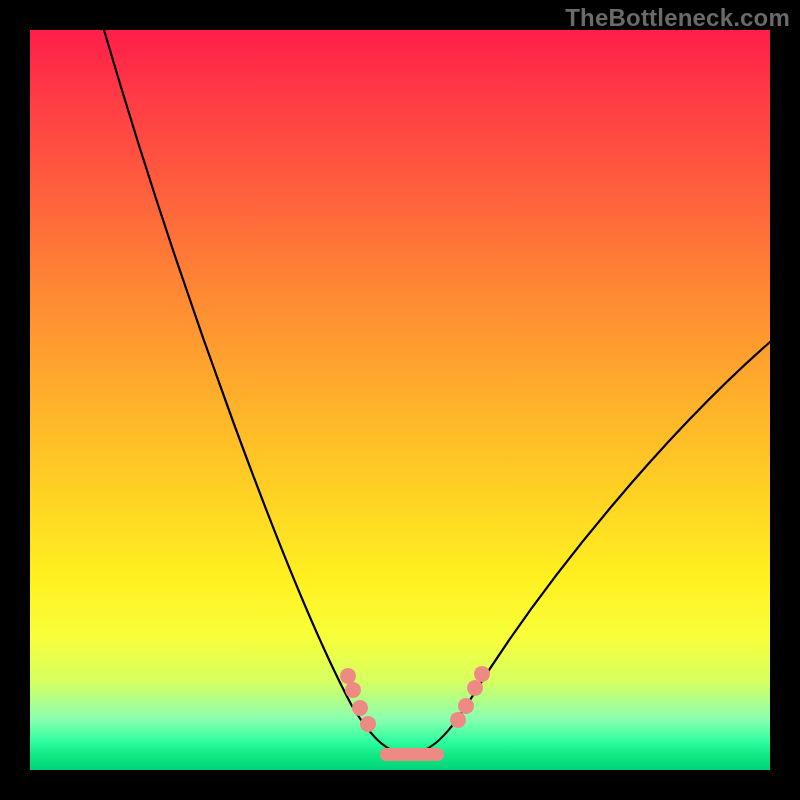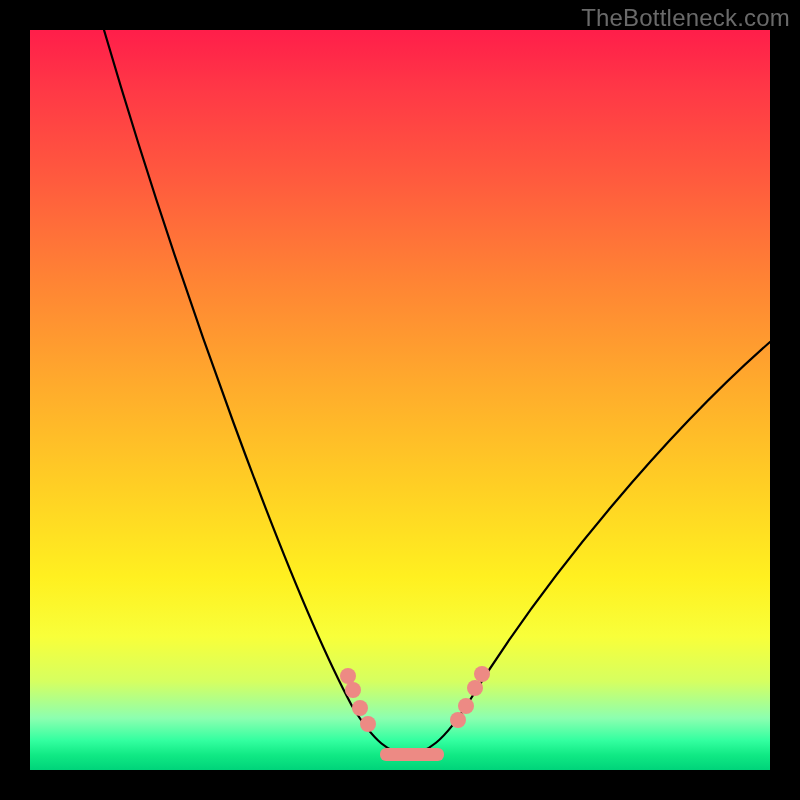--- a/index.html
+++ b/index.html
@@ -41,21 +41,21 @@
       #10e984 98%,
       #00d37a 100%
     );
   }
   .watermark {
     position: absolute;
     top: 4px;
     right: 10px;
     color: #6a6a6a;
     font-size: 24px;
-    font-weight: 400;
+    font-weight: 700;
     letter-spacing: 0.2px;
     user-select: none;
   }
   svg.curve {
     position: absolute;
     top: 0; left: 0;
     width: 740px;
     height: 740px;
     overflow: visible;
   }

